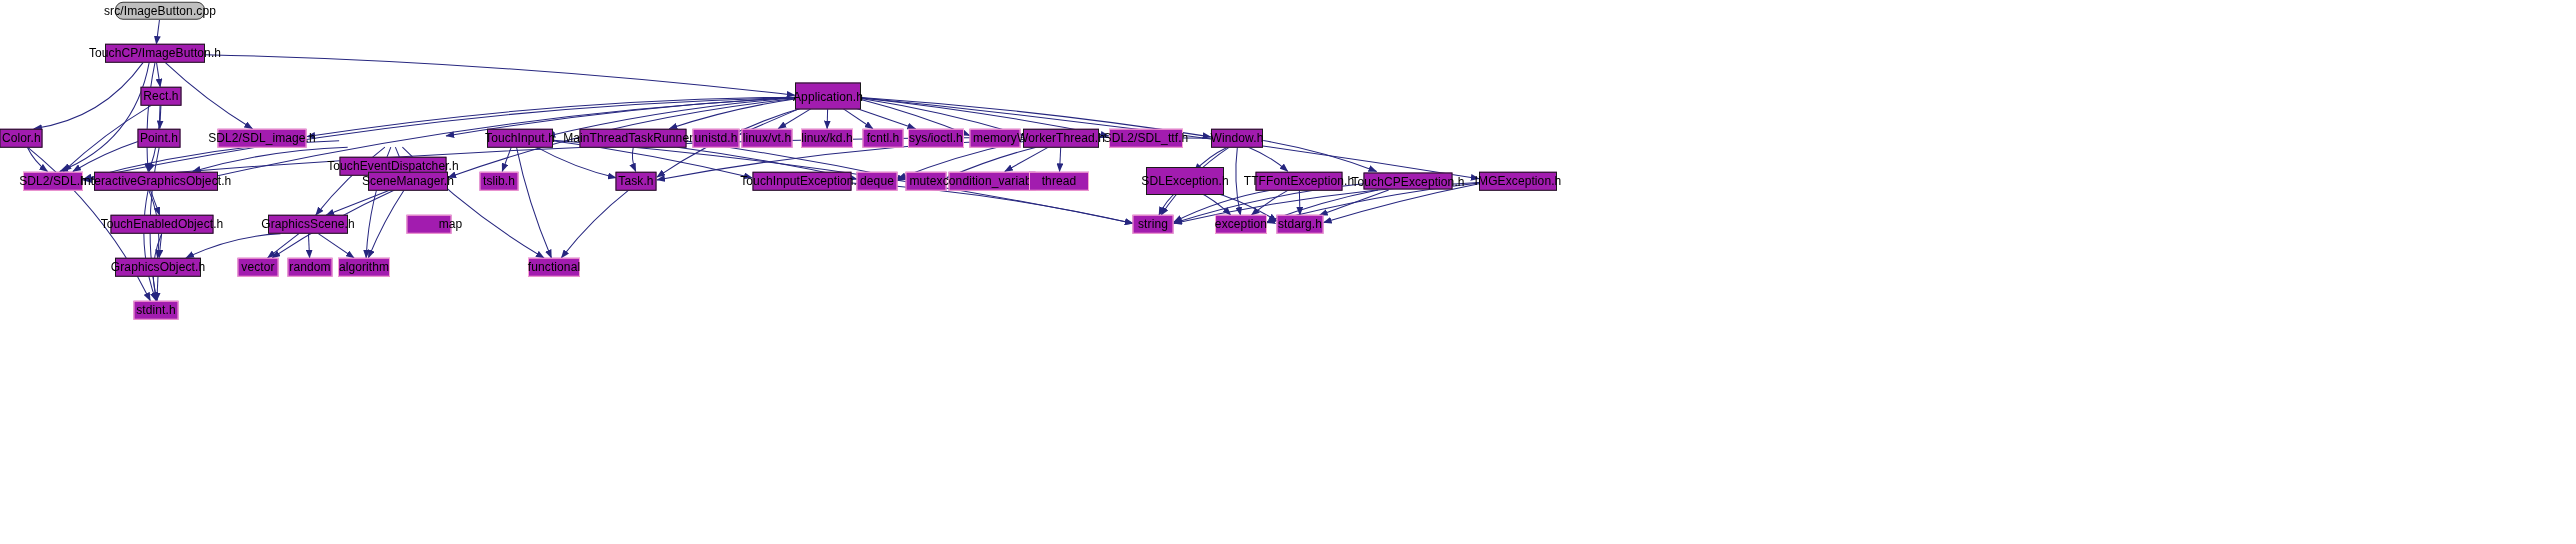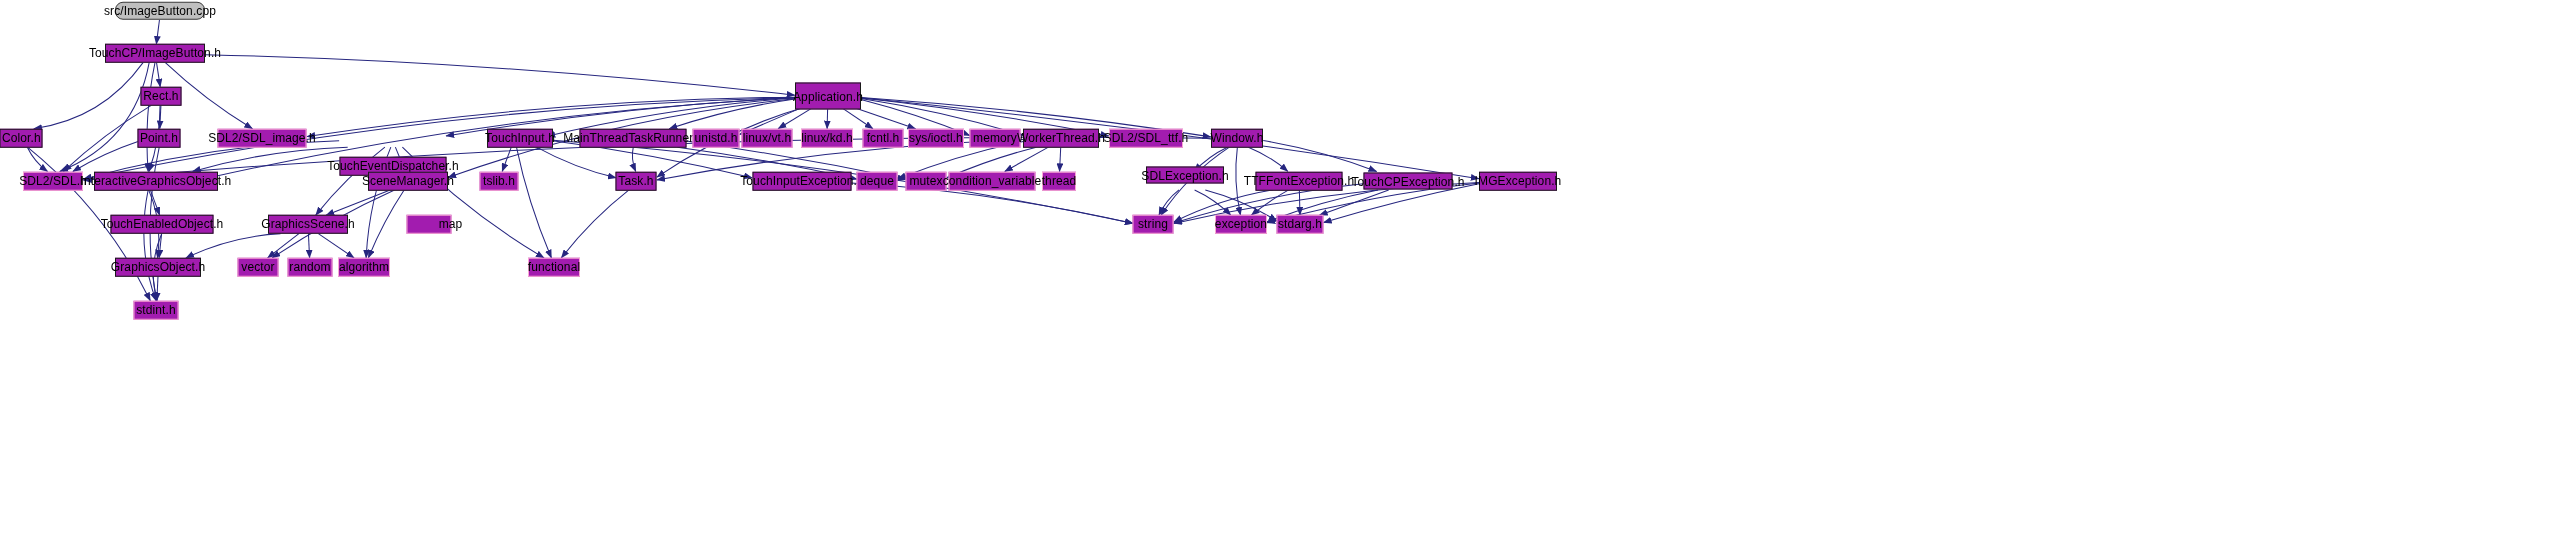--- a/index.html
+++ b/index.html
@@ -223,24 +223,24 @@
       </div>
       <div class="node sys" style="left: 877px; top: 181px; width: 41px; height: 18.5px;">
         <span>deque</span>
       </div>
       <div class="node sys" style="left: 926px; top: 181px; width: 41px; height: 18.5px;">
         <span>mutex</span>
       </div>
       <div class="node sys" style="left: 992px; top: 181px; width: 87px; height: 18.5px;">
         <span>condition_variable</span>
       </div>
-      <div class="node sys" style="left: 1059px; top: 181px; width: 34px; height: 18.5px;">
+      <div class="node sys" style="left: 1059px; top: 181px; width: 60px; height: 18.5px;">
         <span>thread</span>
       </div>
-      <div class="node hdr" style="left: 1185px; top: 175px; width: 78px; height: 17px;">
+      <div class="node hdr" style="left: 1185px; top: 181px; width: 78px; height: 28px;">
         <span>SDLException.h</span>
       </div>
       <div class="node hdr" style="left: 1299px; top: 181px; width: 87px; height: 18.5px;">
         <span>TTFFontException.h</span>
       </div>
       <div class="node hdr" style="left: 1408px; top: 181px; width: 89px; height: 17px;">
         <span>TouchCPException.h</span>
       </div>
       <div class="node hdr" style="left: 1518px; top: 181px; width: 78px; height: 18.5px;">
         <span>IMGException.h</span>

